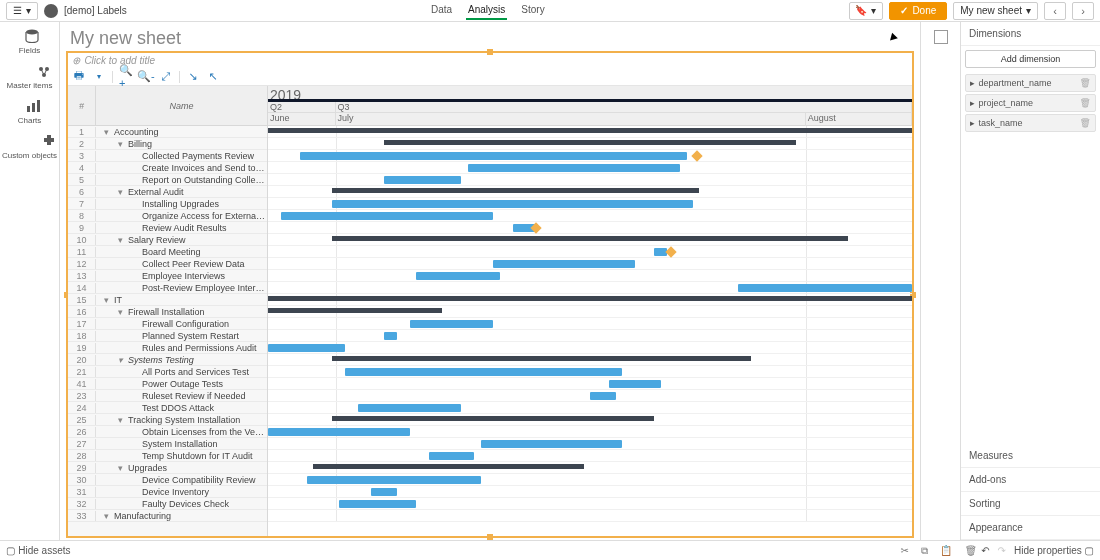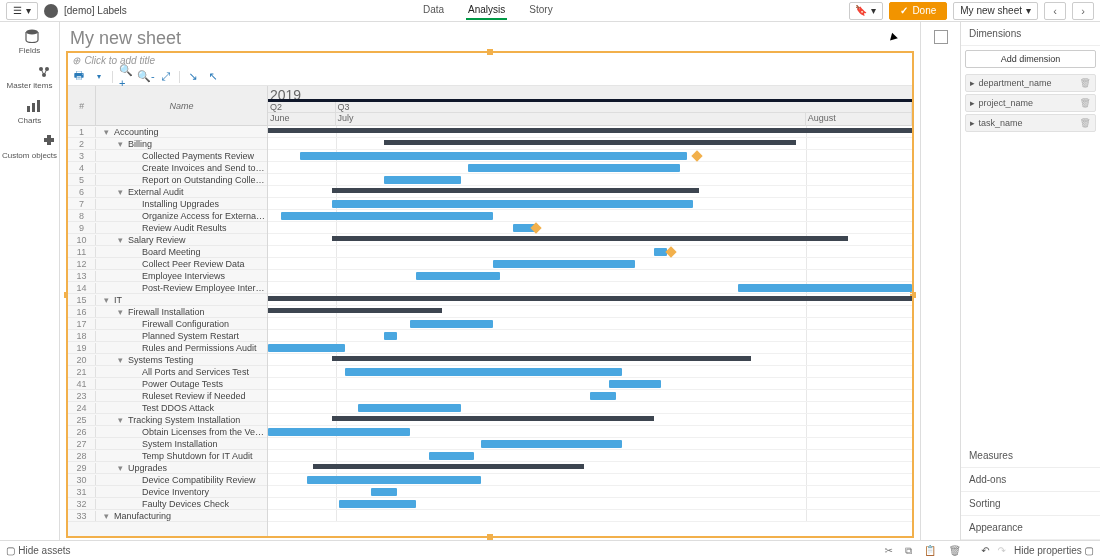--- a/index.html
+++ b/index.html
@@ -4,21 +4,21 @@
 <style>
 *{box-sizing:border-box;margin:0;padding:0;font-family:Arial,Helvetica,sans-serif}
 html,body{width:1100px;height:560px;overflow:hidden;background:#fff;color:#333;font-size:11px}
 .topbar{height:22px;border-bottom:1px solid #ddd;display:flex;align-items:center;padding:0 6px;gap:6px}
 .btn{height:18px;padding:0 6px;border:1px solid #ccc;border-radius:2px;display:inline-flex;align-items:center;gap:4px;background:#fff;font-size:10px;cursor:pointer}
 .btn.done{background:#f29400;border-color:#f29400;color:#fff;padding:0 10px}
 .btn.done .check{font-weight:bold}
 .logo{width:14px;height:14px;border-radius:50%;background:#595959;display:inline-block}
 .apptitle{font-size:10px;color:#444}
 .spacer{flex:1}
-.tabs{display:flex;gap:20px}
+.tabs{display:flex;gap:12px}
 .tab{font-size:10px;padding:3px 2px;color:#555;cursor:pointer}
 .tab.active{color:#222;border-bottom:2px solid #009845}
 .navarrow{width:22px;height:18px;border:1px solid #ccc;border-radius:2px;display:flex;align-items:center;justify-content:center;font-size:11px;color:#666;cursor:pointer}
 .body{display:flex;height:518px}
 .leftnav{width:60px;border-right:1px solid #ddd;display:flex;flex-direction:column;align-items:center;padding-top:6px;gap:8px}
 .leftnav .item{display:flex;flex-direction:column;align-items:flex-end;gap:2px;font-size:8px;color:#555;cursor:pointer}
 .leftnav svg{width:16px;height:16px;fill:#595959}
 .centre{flex:1;display:flex;flex-direction:column;position:relative;overflow:hidden}
 .sheettitle{font-size:18px;color:#888;padding:6px 10px 2px}
 .chartwrap{flex:1;margin:0 6px 2px;border:2px solid #f2b04b;position:relative;background:#fff;display:flex;flex-direction:column}
@@ -56,21 +56,21 @@
 .milestone{position:absolute;top:2px;width:8px;height:8px;background:#f2b04b;transform:rotate(45deg)}
 .gridline{position:absolute;top:0;bottom:0;border-left:1px solid #e8e8e8}
 .propsicon{width:40px;border-left:1px solid #ddd;display:flex;justify-content:center;padding-top:8px}
 .propsicon .ic{width:14px;height:14px;border:1px solid #999}
 .rpanel{width:140px;border-left:1px solid #ddd;display:flex;flex-direction:column;font-size:10px;background:#fff}
 .rpanel .sec{padding:6px 8px;border-bottom:1px solid #eee;color:#555}
 .rpanel .adddim{margin:4px;border:1px solid #ccc;border-radius:2px;text-align:center;padding:3px 0;font-size:9px;cursor:pointer}
 .dimrow{display:flex;align-items:center;gap:4px;margin:2px 4px;padding:3px 4px;background:#f2f2f2;border:1px solid #e0e0e0;border-radius:2px;font-size:9px;color:#555;cursor:pointer}
 .dimrow .del{margin-left:auto;color:#aaa}
 .rpanel .fill{flex:1}
-.bottom{height:20px;border-top:1px solid #ddd;display:flex;align-items:center;padding:0 6px;gap:20px;font-size:10px;color:#555}
+.bottom{height:20px;border-top:1px solid #ddd;display:flex;align-items:center;padding:0 6px;gap:4px;font-size:10px;color:#555}
 .bottom .right{margin-left:auto;display:flex;gap:8px;align-items:center}
 .mid-icons{display:flex;gap:12px;align-items:center;color:#777}
 .mid-icons span{cursor:pointer}
 .cursor{position:absolute;top:10px;right:24px;font-size:11px;color:#000;pointer-events:none}
 .arrow{display:inline-block;transform:rotate(-45deg);width:0;height:0;border-right:7px solid #000;border-top:4px solid transparent;border-bottom:4px solid transparent}
 </style>
 </head>
 <body>
 
 <div class="topbar">
@@ -232,21 +232,21 @@
               <div class="grow">
                 <div class="num">18</div>
                 <div class="name" style="padding-left: 36px;"><span style="display:inline-block;width:10px"></span>Planned System Restart</div>
               </div>
               <div class="grow">
                 <div class="num">19</div>
                 <div class="name" style="padding-left: 36px;"><span style="display:inline-block;width:10px"></span>Rules and Permissions Audit</div>
               </div>
               <div class="grow">
                 <div class="num">20</div>
-                <div class="name" style="padding-left: 22px;"><span style="display:inline-block;width:10px;color:#888">▾</span>Systems Testing</div>
+                <div class="name" style="padding-left: 22px; font-style: italic;"><span style="display:inline-block;width:10px;color:#888">▾</span>Systems Testing</div>
               </div>
               <div class="grow">
                 <div class="num">21</div>
                 <div class="name" style="padding-left: 36px;"><span style="display:inline-block;width:10px"></span>All Ports and Services Test</div>
               </div>
               <div class="grow">
                 <div class="num">41</div>
                 <div class="name" style="padding-left: 36px;"><span style="display:inline-block;width:10px"></span>Power Outage Tests</div>
               </div>
               <div class="grow">

